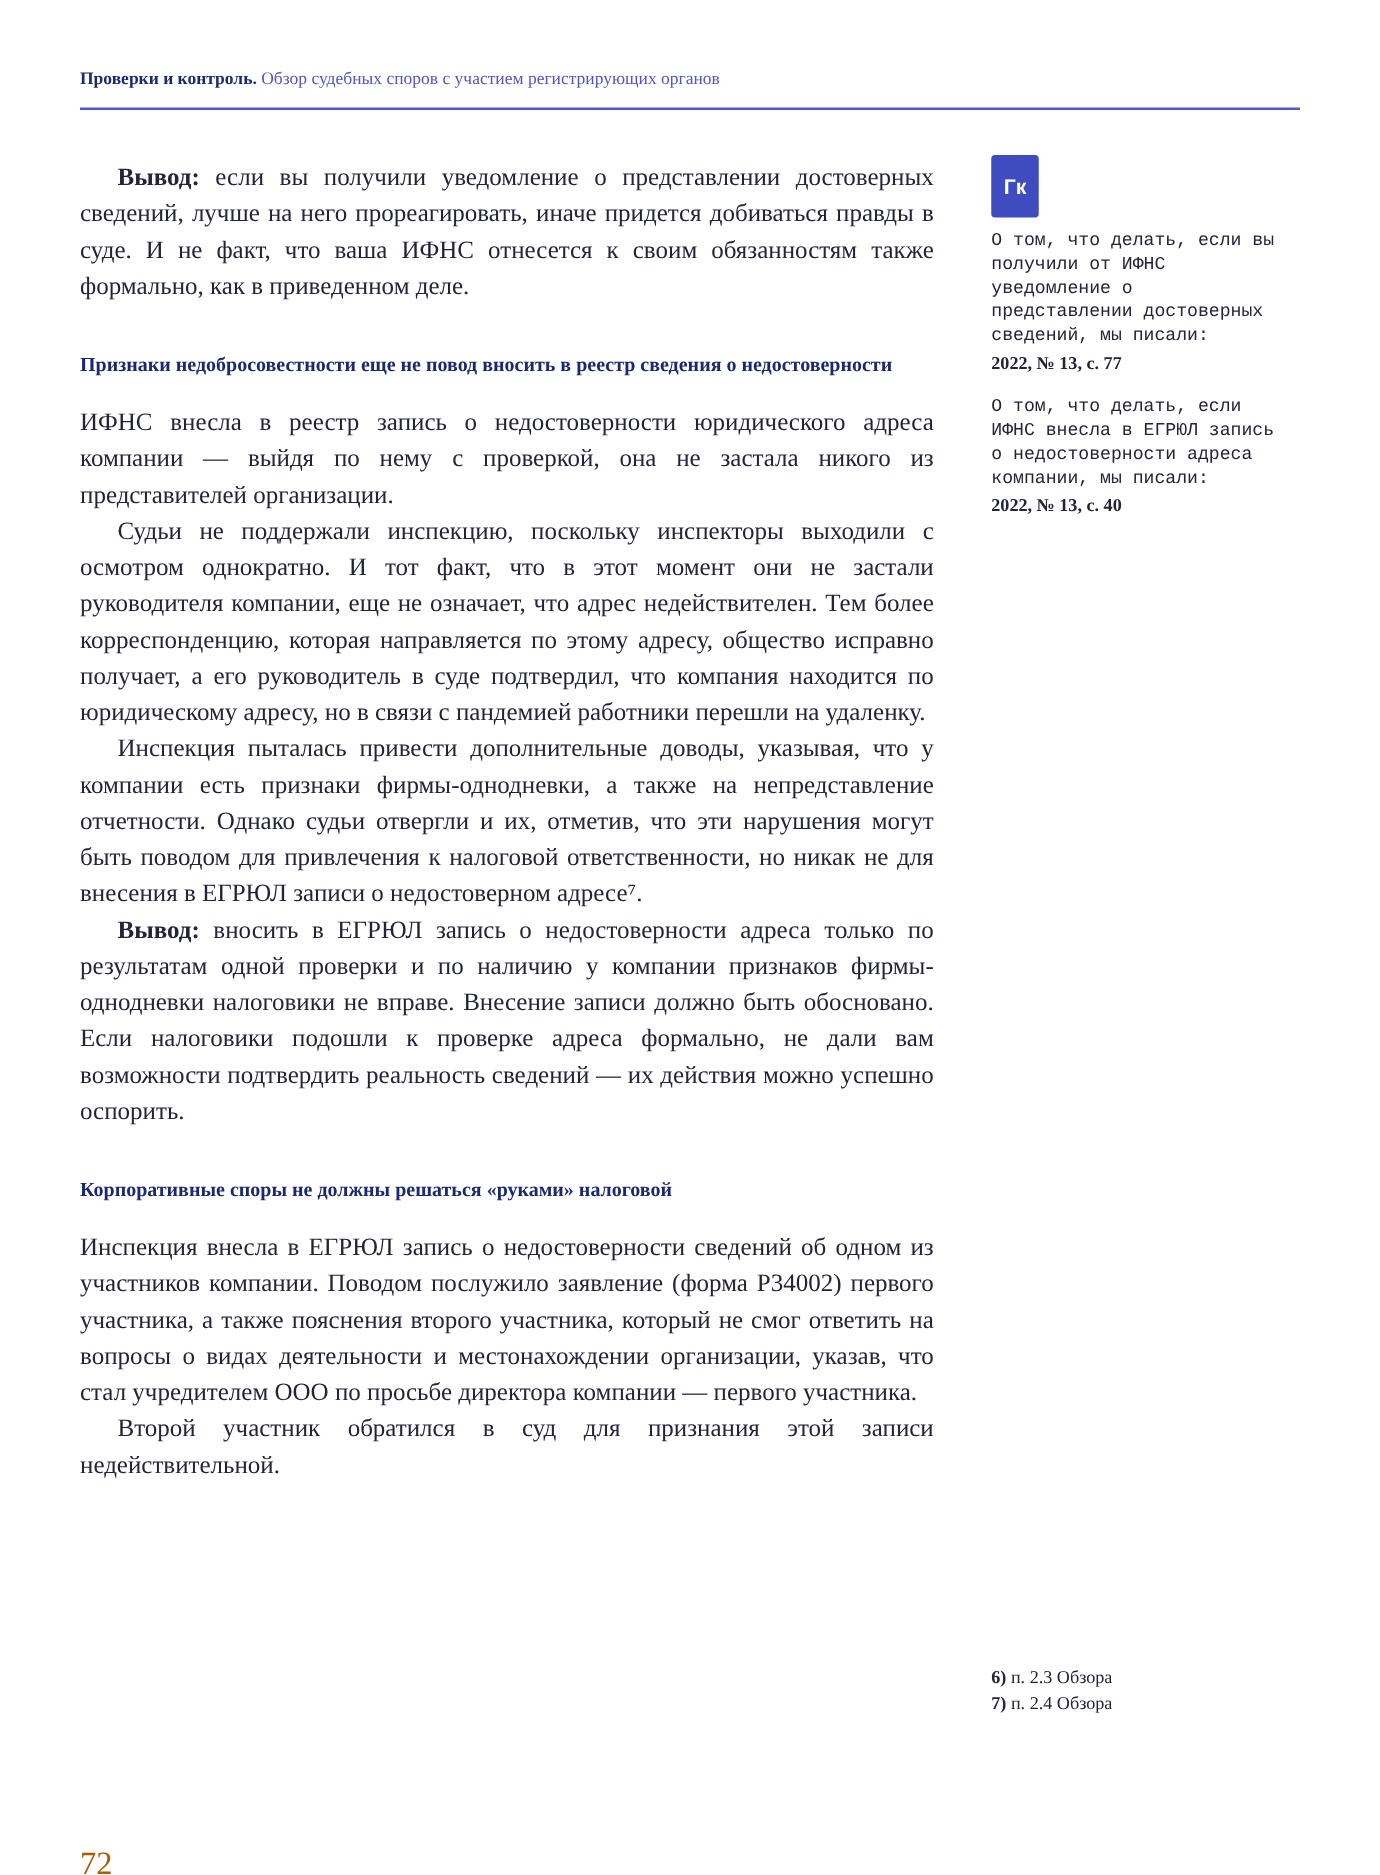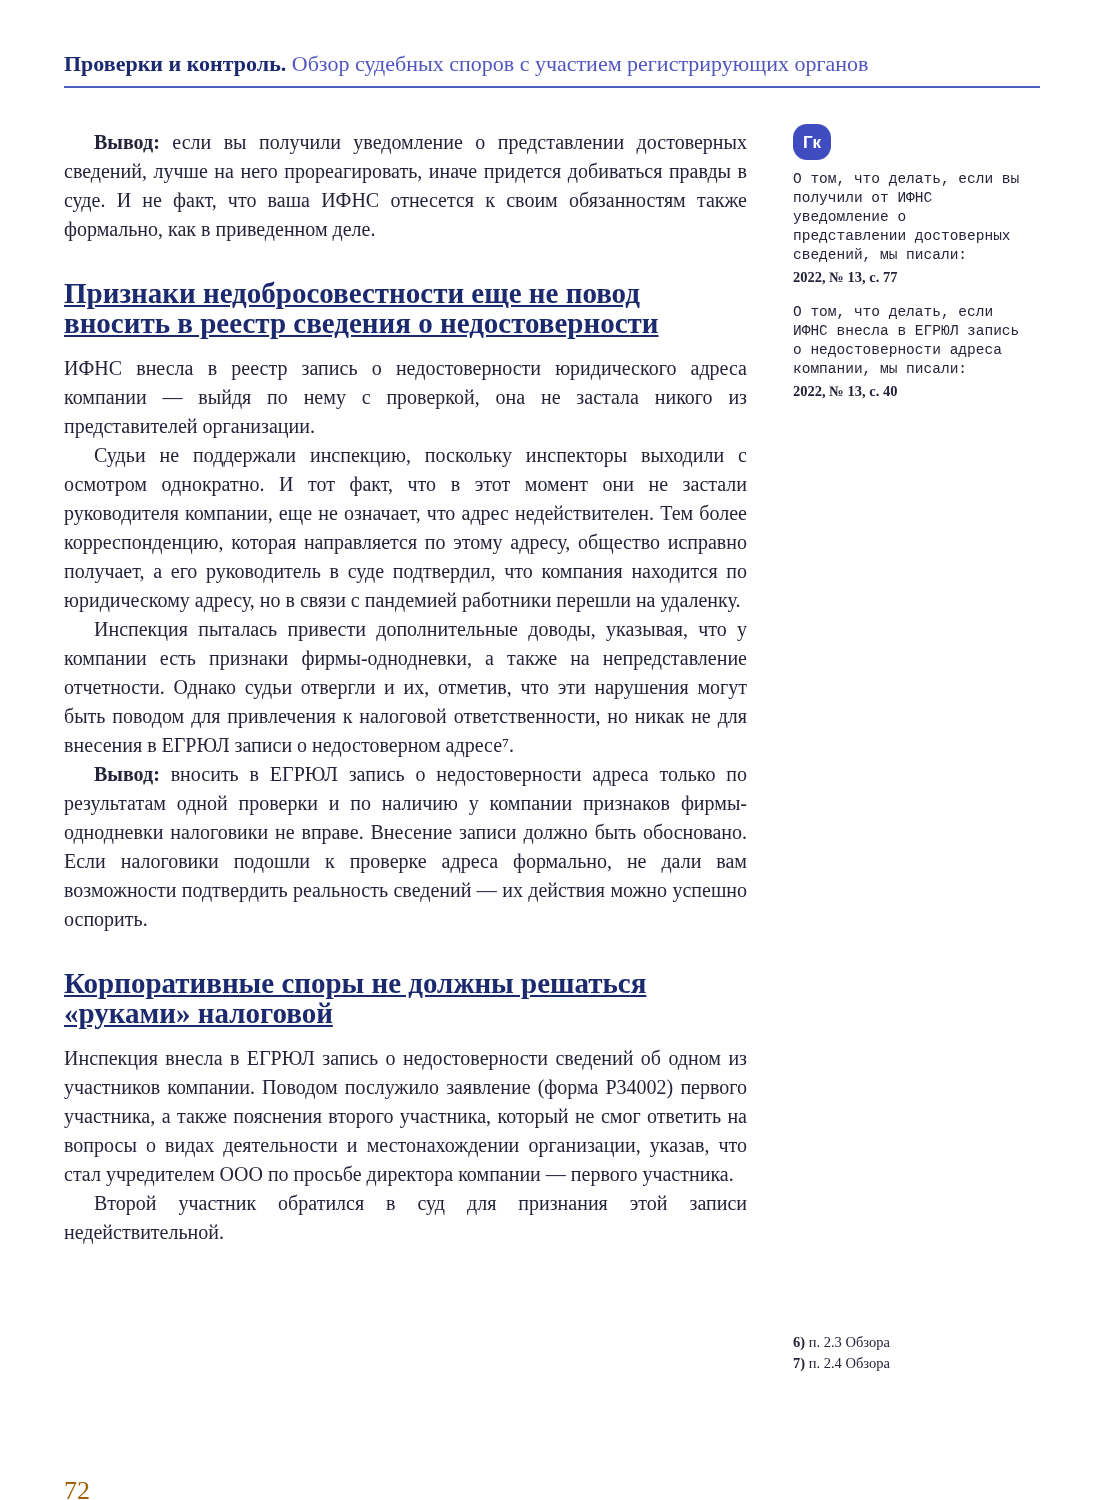--- a/index.html
+++ b/index.html
@@ -12,21 +12,21 @@
     color: #23233a;
     overflow: hidden;
   }
 
   
   .header {
     position: absolute;
     left: 64px;
     top: 52px;
     width: 976px;
-    font-size: 22px;
+    font-size: 14px;
     line-height: 24px;
   }
   .header .section-title { font-weight: bold; color: #1b2a70; }
   .header .subtitle { color: #5156bf; }
   .header-rule {
     position: absolute;
     left: 64px;
     top: 86px;
     width: 976px;
     height: 2px;
@@ -43,42 +43,41 @@
   .main-col p {
     margin: 0;
     font-size: 20px;
     line-height: 29px;
     text-align: justify;
   }
   .main-col p.indent { text-indent: 30px; }
   .lead { font-weight: bold; }
   h2.section-heading {
     margin: 34px 0 16px 0;
-    font-size: 29px;
+    font-size: 16px;
     line-height: 30px;
     font-weight: bold;
     color: #1b2a6e;
     text-align: left;
-    text-decoration: underline;
   }
 
   
   .sidebar {
     position: absolute;
     left: 793px;
     top: 124px;
     width: 228px;
     font-size: 14.5px;
     line-height: 19px;
     color: #23233a;
   }
   .gk-logo {
     width: 38px;
-    height: 36px;
-    border-radius: 14px;
+    height: 50px;
+    border-radius: 3px;
     background: #3f4cc0;
     color: #ffffff;
     font-family: "Liberation Sans", sans-serif;
     font-weight: bold;
     font-size: 17px;
     display: flex;
     align-items: center;
     justify-content: center;
     margin-bottom: 10px;
   }

